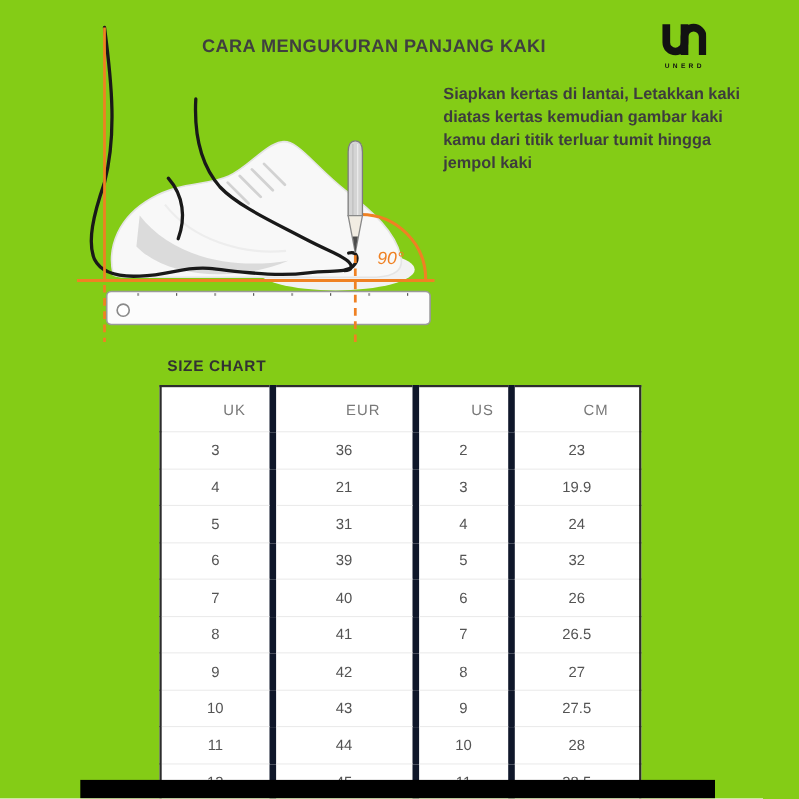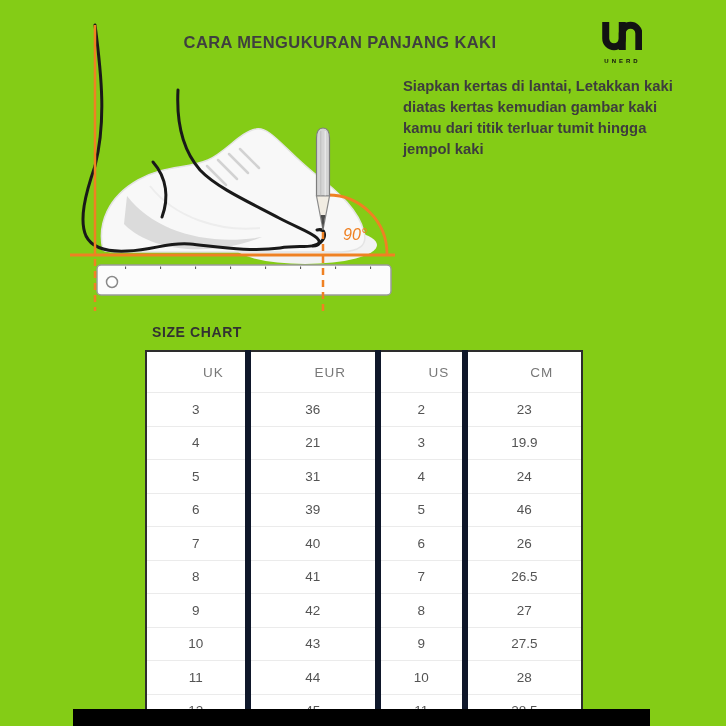--- a/index.html
+++ b/index.html
@@ -161,21 +161,21 @@
       <tr>
         <td>5</td>
         <td>31</td>
         <td>4</td>
         <td>24</td>
       </tr>
       <tr>
         <td>6</td>
         <td>39</td>
         <td>5</td>
-        <td>46</td>
+        <td>32</td>
       </tr>
       <tr>
         <td>7</td>
         <td>40</td>
         <td>6</td>
         <td>26</td>
       </tr>
       <tr>
         <td>8</td>
         <td>41</td>

